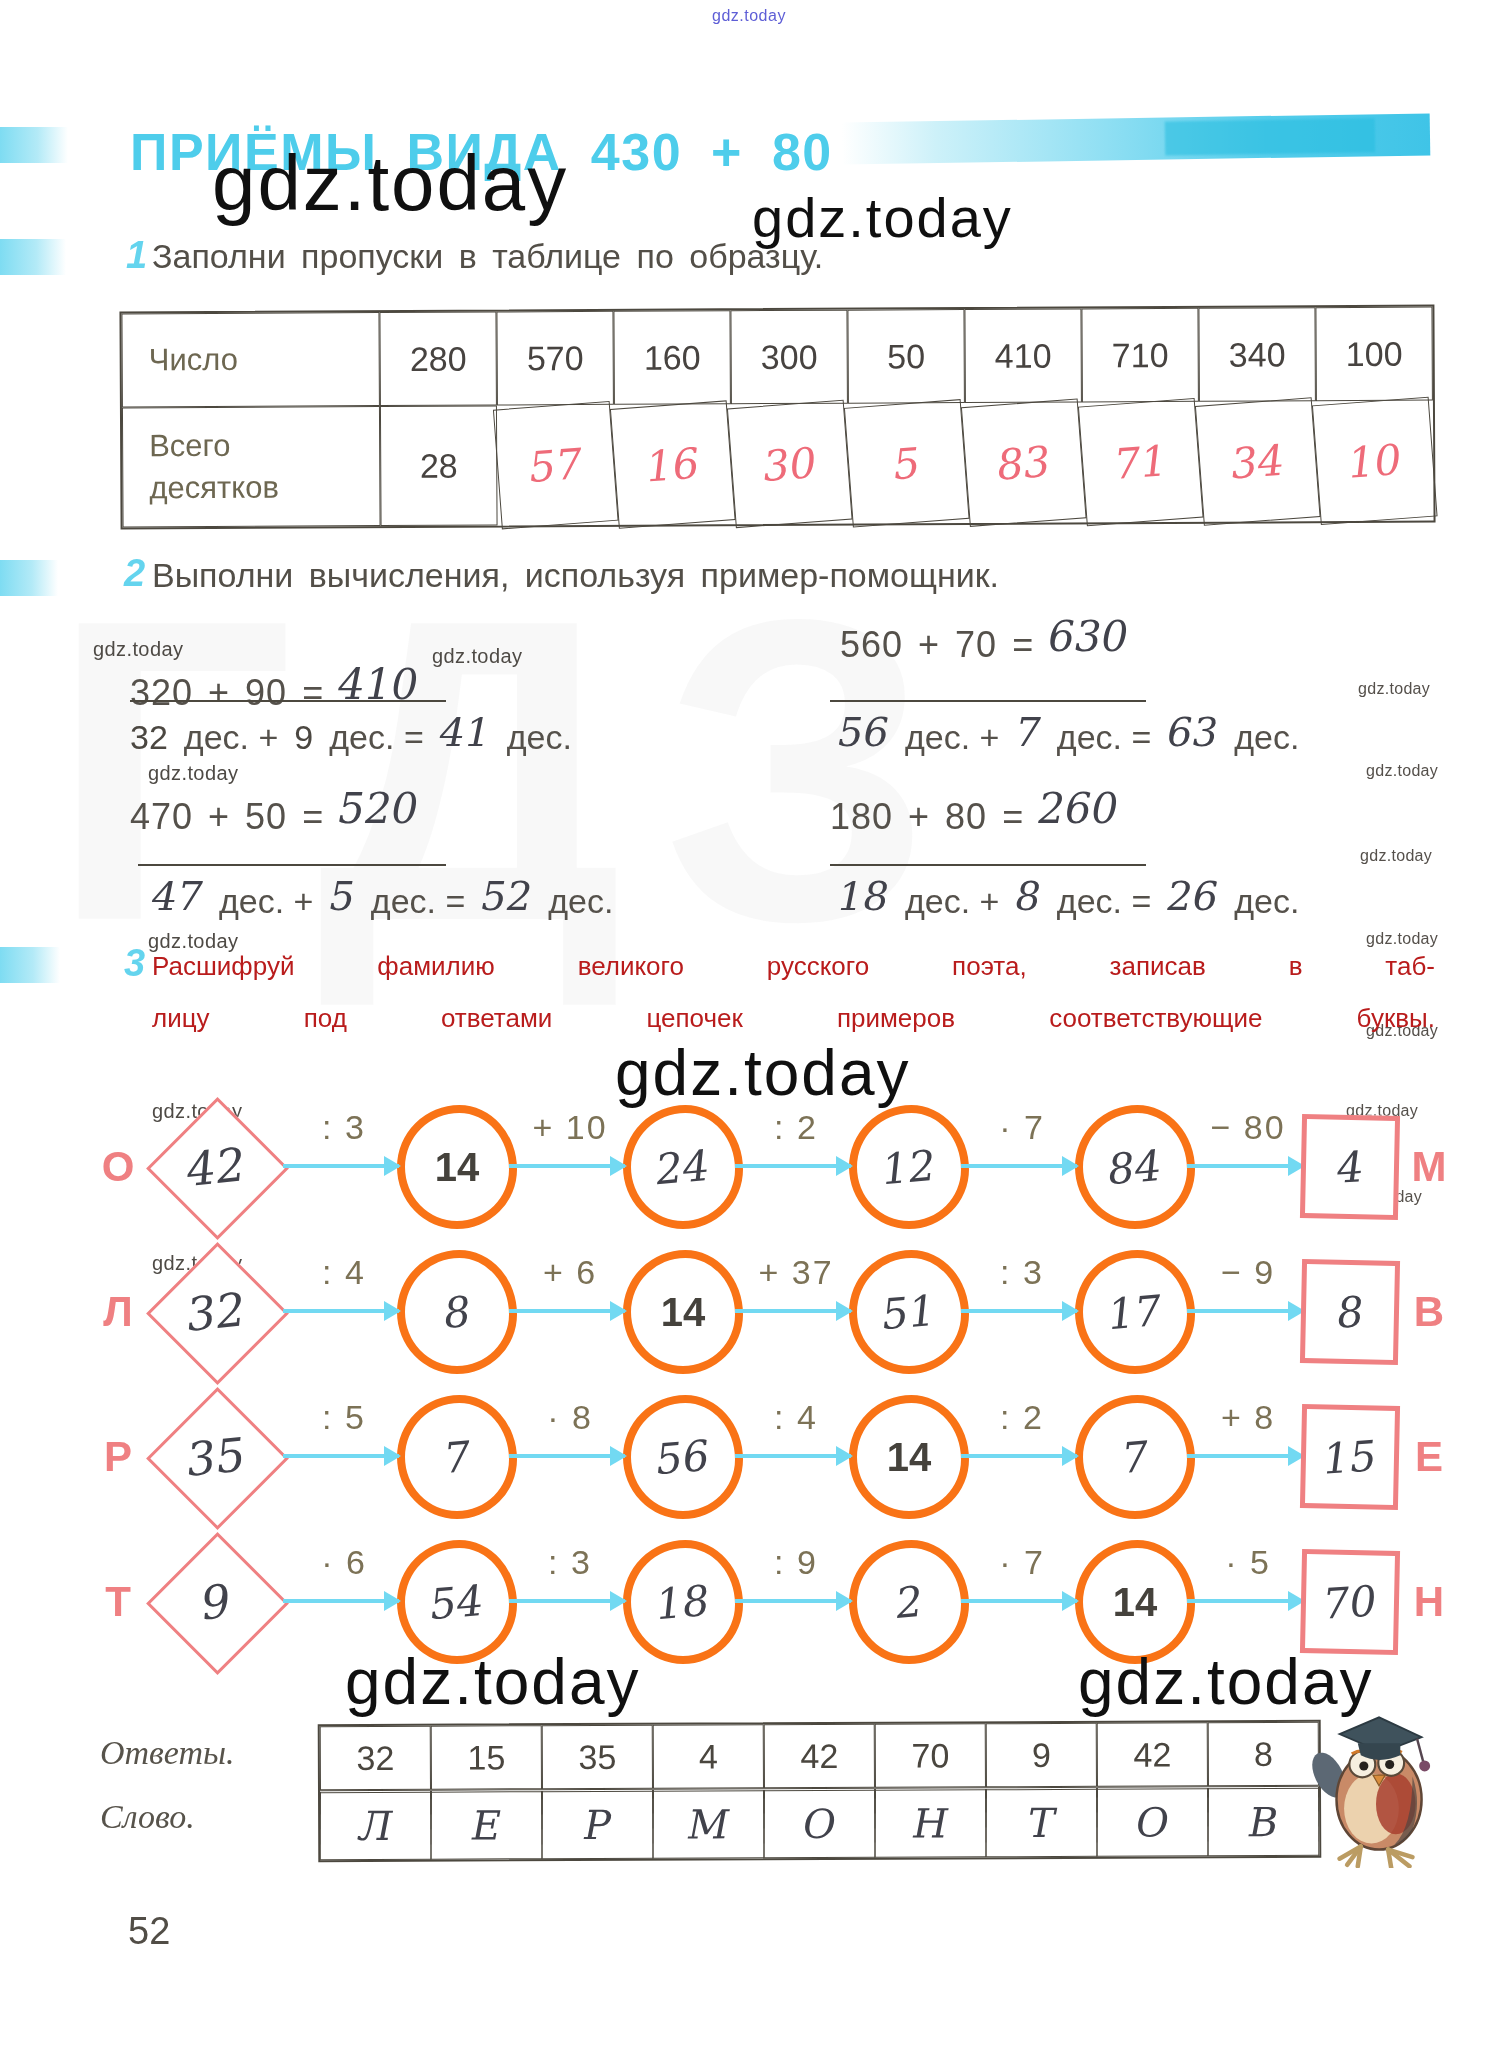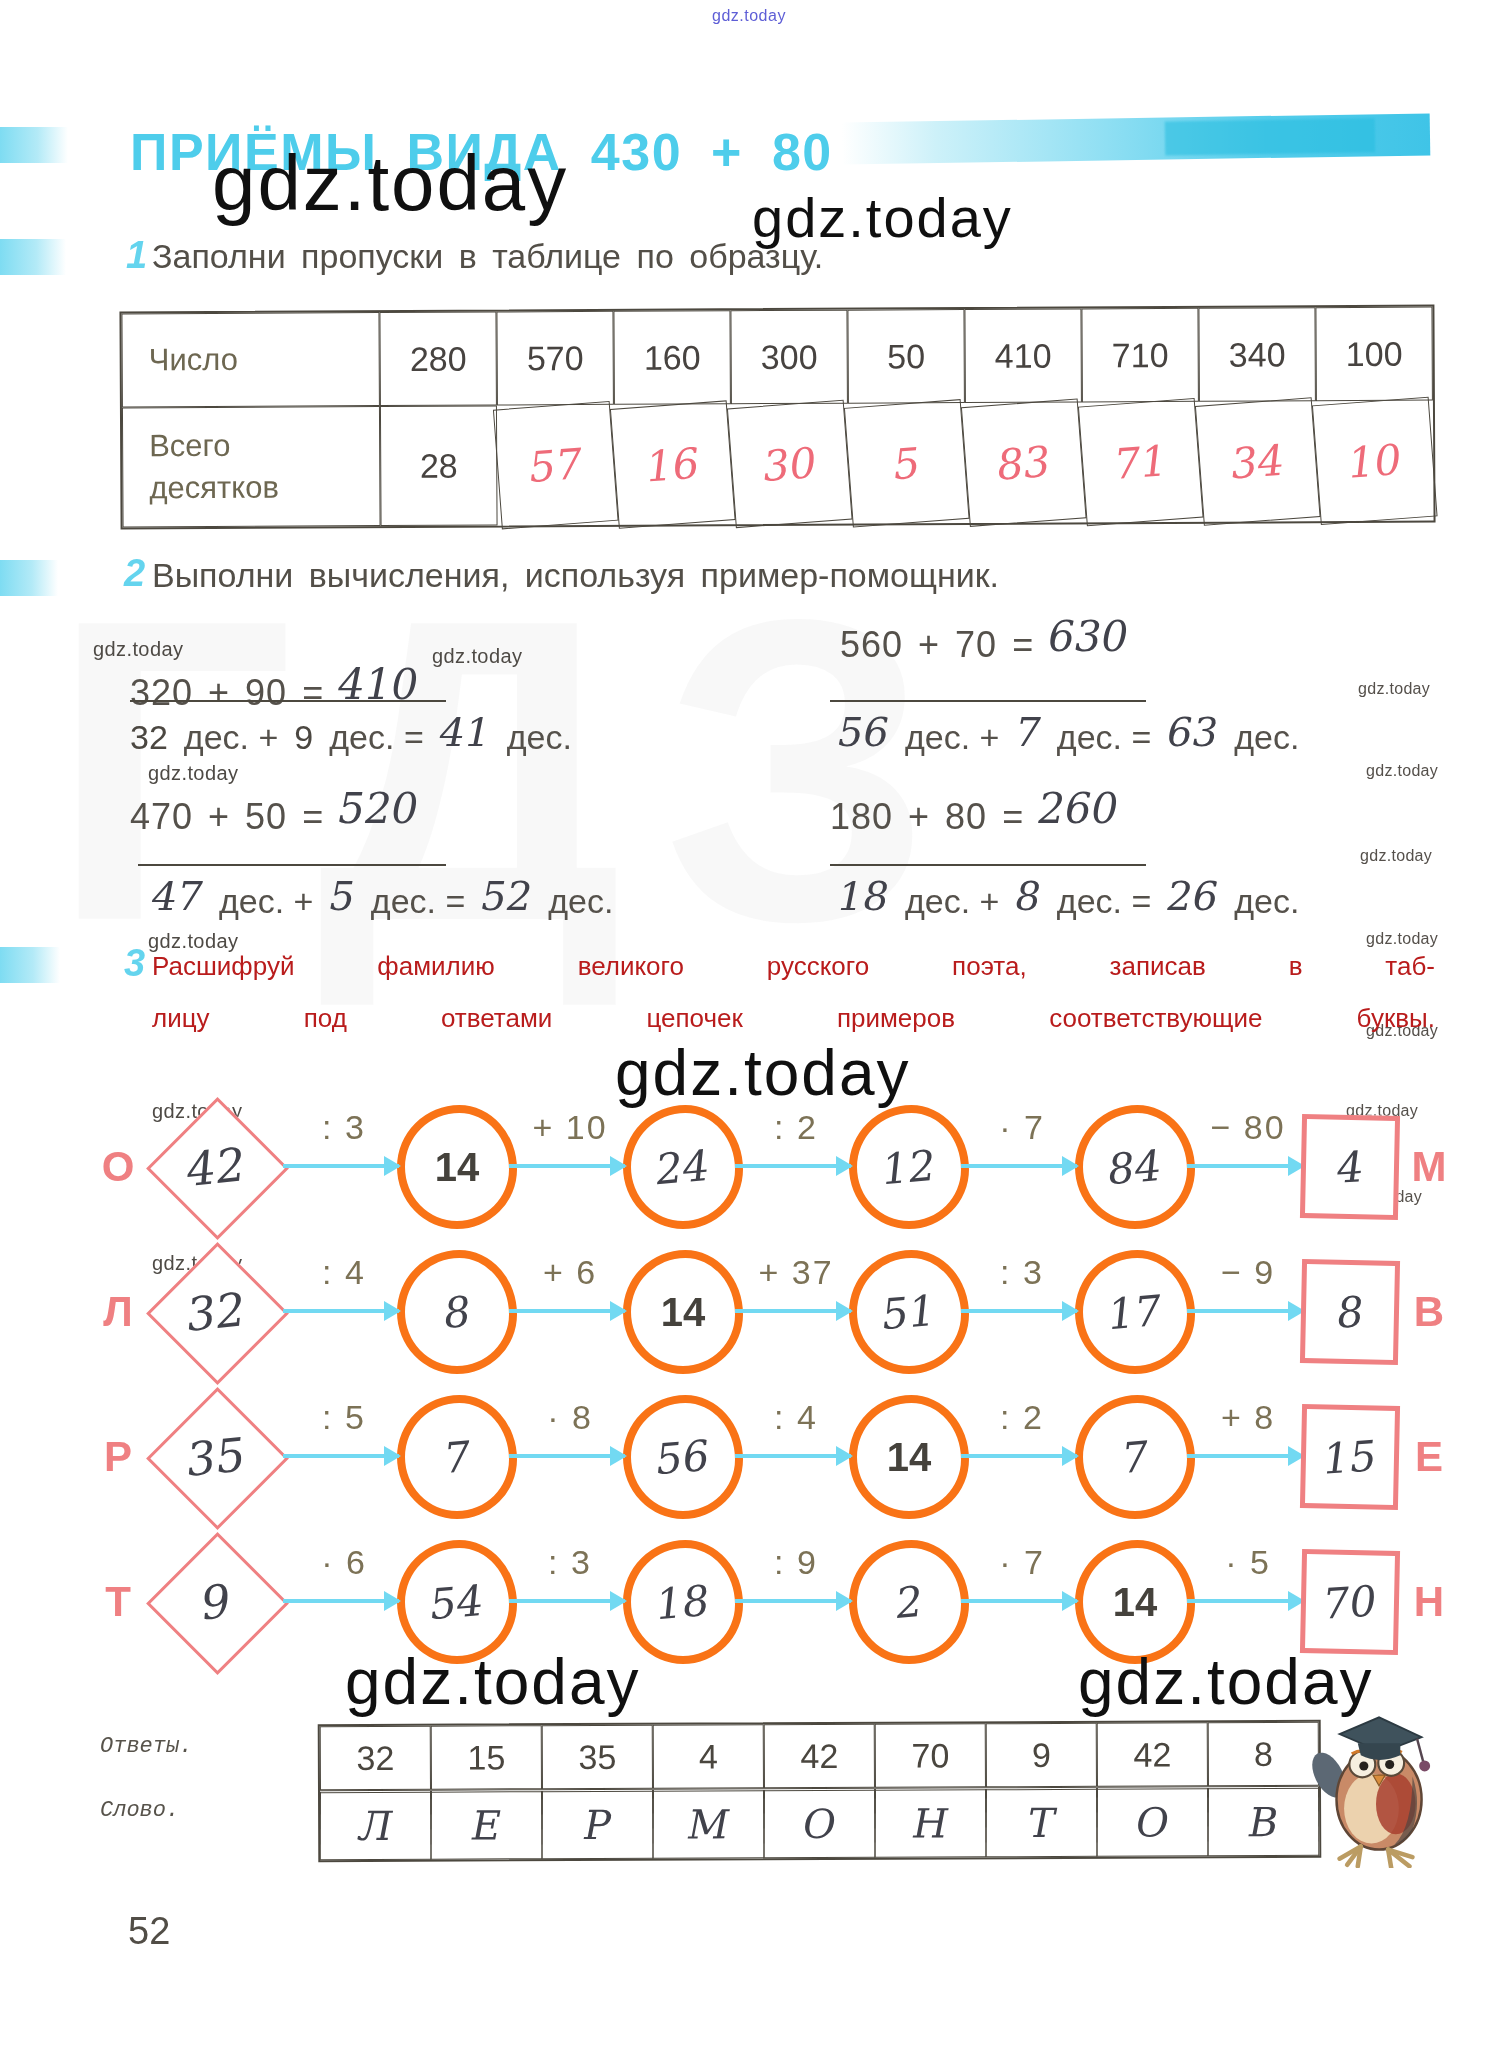--- a/index.html
+++ b/index.html
@@ -63,21 +63,21 @@
   .circ{width:104px;height:108px;border:8px solid #f97316;border-radius:52% 48% 50% 50%/50% 52% 48% 50%;}
   .sq{width:88px;height:94px;border:5px solid #ef8082;transform:rotate(1.2deg);}
   .nv-p{font-size:40px;font-weight:bold;color:#45423c;}
   .nv-h{font-family:"DejaVu Serif",serif;font-style:italic;font-size:42px;color:#41424b;transform:rotate(-5deg);}
 
   
   .atab{display:grid;grid-template-columns:repeat(9,111px);border:2.5px solid #4c483f;background:#fff;transform:rotate(-.25deg);}
   .atab .cell{border:1.5px solid #4c483f;display:flex;align-items:center;justify-content:center;}
   .atab .ra{height:62px;font-size:34px;color:#4a463f;}
   .atab .rb{height:66px;font-size:40px;border-top:3px double #4c483f;}
-  .alabel{font-family:Liberation Mono, monospace;font-style:italic;font-size:22px;color:#57534b;}
+  .alabel{font-family:Liberation Serif, serif;font-style:italic;font-size:34px;color:#57534b;}
 
   .pagenum{font-size:38px;color:#514d46;}
 </style>
 </head>
 <body>
 
 <div class="page">
 
   <div class="abs ghost" style="left:50px;top:555px;">ГДЗ</div>
 

